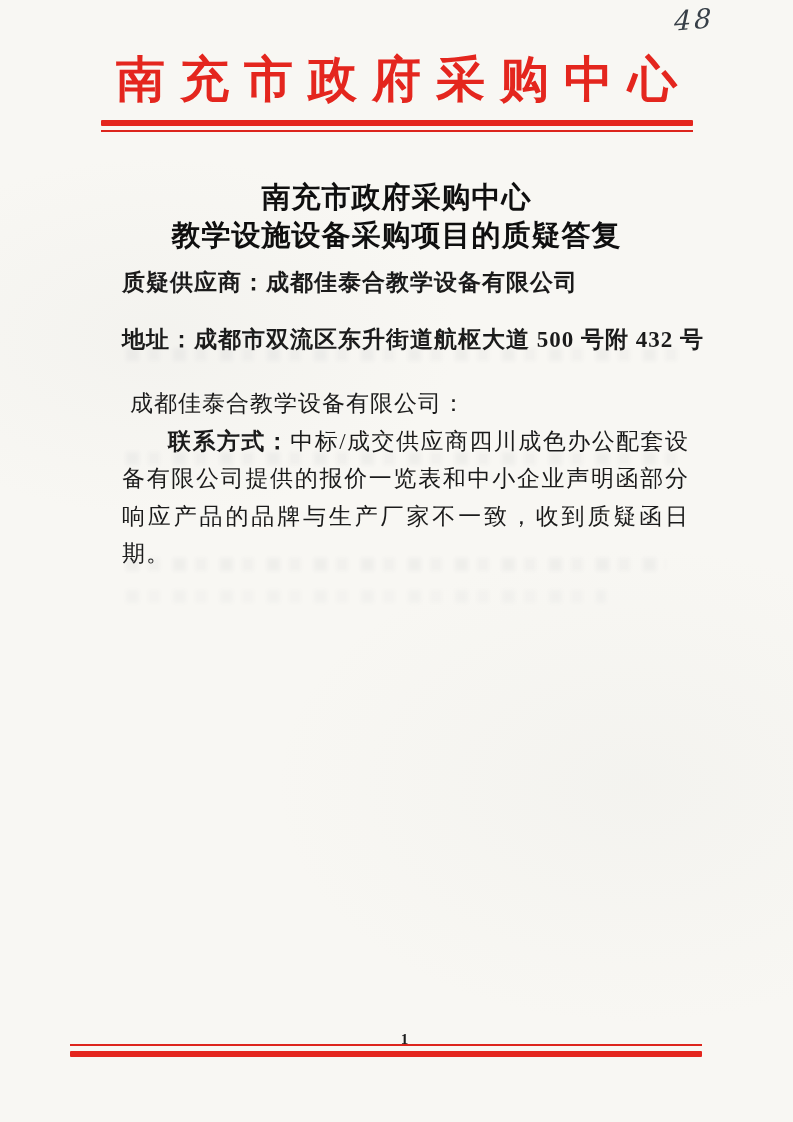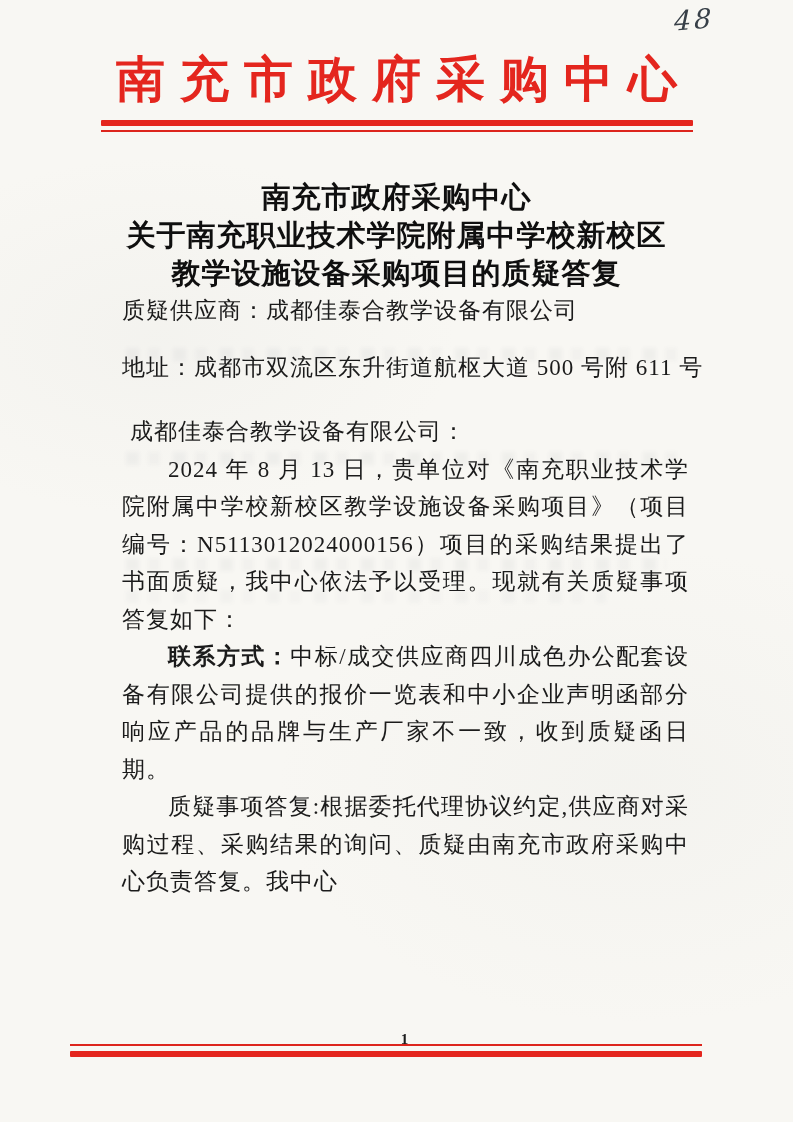--- a/index.html
+++ b/index.html
@@ -39,21 +39,21 @@
     margin:46px auto 0;
     text-align:center;
     font-size:29px;line-height:38px;
     font-weight:700;color:#0f0f0f;
     letter-spacing:1px;
   }
   .content{
     margin-left:122px;width:567px;
     font-size:23px;
   }
-  .fields{margin-top:7px;}
+  .fields{margin-top:17px;font-weight:bold;}
   .field-line{line-height:24px;margin-bottom:33px;letter-spacing:1px;white-space:nowrap;}
   .salutation{margin:4px 8px 0;line-height:37.5px;letter-spacing:1px;}
   .para{
     margin:0;line-height:37.5px;letter-spacing:1px;
     text-align:justify;text-justify:inter-character;
     text-indent:2em;
   }
   .para .lead.bold{font-weight:700;}
   .page-num{
     position:absolute;top:1031px;left:0;right:0;
@@ -82,42 +82,39 @@
   <div class="hand-number">48</div>
 
   <header>
     <div class="org-name">南充市政府采购中心</div>
     <div class="rule-thick"></div>
     <div class="rule-thin"></div>
   </header>
 
   <h1 class="doc-title">
     <div>南充市政府采购中心</div>
-    <div>关于南充职业技术学院附属中学校新校区</div>
     <div>教学设施设备采购项目的质疑答复</div>
   </h1>
 
   <main class="content">
 
     <section class="fields">
       <div class="field-line">
         <span>质疑供应商：</span><span>成都佳泰合教学设备有限公司</span>
       </div>
       <div class="field-line">
-        <span>地址：</span><span>成都市双流区东升街道航枢大道 500 号附 611 号</span>
+        <span>地址：</span><span>成都市双流区东升街道航枢大道 500 号附 432 号</span>
       </div>
     </section>
 
     <p class="salutation">成都佳泰合教学设备有限公司：</p>
 
-    <p class="para"><span class="lead"></span><span>2024 年 8 月 13 日，贵单位对《南充职业技术学院附属中学校新校区教学设施设备采购项目》（项目编号：N5113012024000156）项目的采购结果提出了书面质疑，我中心依法予以受理。现就有关质疑事项答复如下：</span></p>
 
     <p class="para"><span class="lead bold">联系方式：</span><span>中标/成交供应商四川成色办公配套设备有限公司提供的报价一览表和中小企业声明函部分响应产品的品牌与生产厂家不一致，收到质疑函日期。</span></p>
 
-    <p class="para"><span class="lead">质疑事项答复:</span><span>根据委托代理协议约定,供应商对采购过程、采购结果的询问、质疑由南充市政府采购中心负责答复。我中心</span></p>
 
   </main>
 
   <div class="page-num">1</div>
   <div class="f-rule-thin"></div>
   <div class="f-rule-thick"></div>
 
   <div class="ghost g1"></div>
   <div class="ghost g2"></div>
   <div class="ghost g3"></div>

